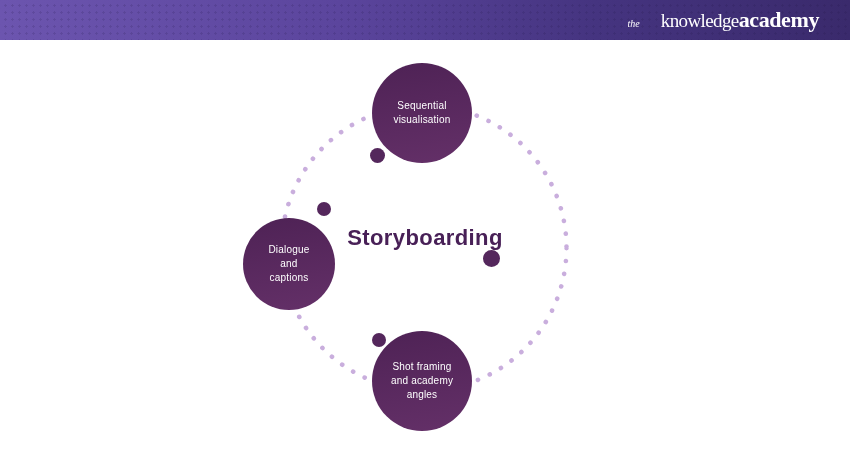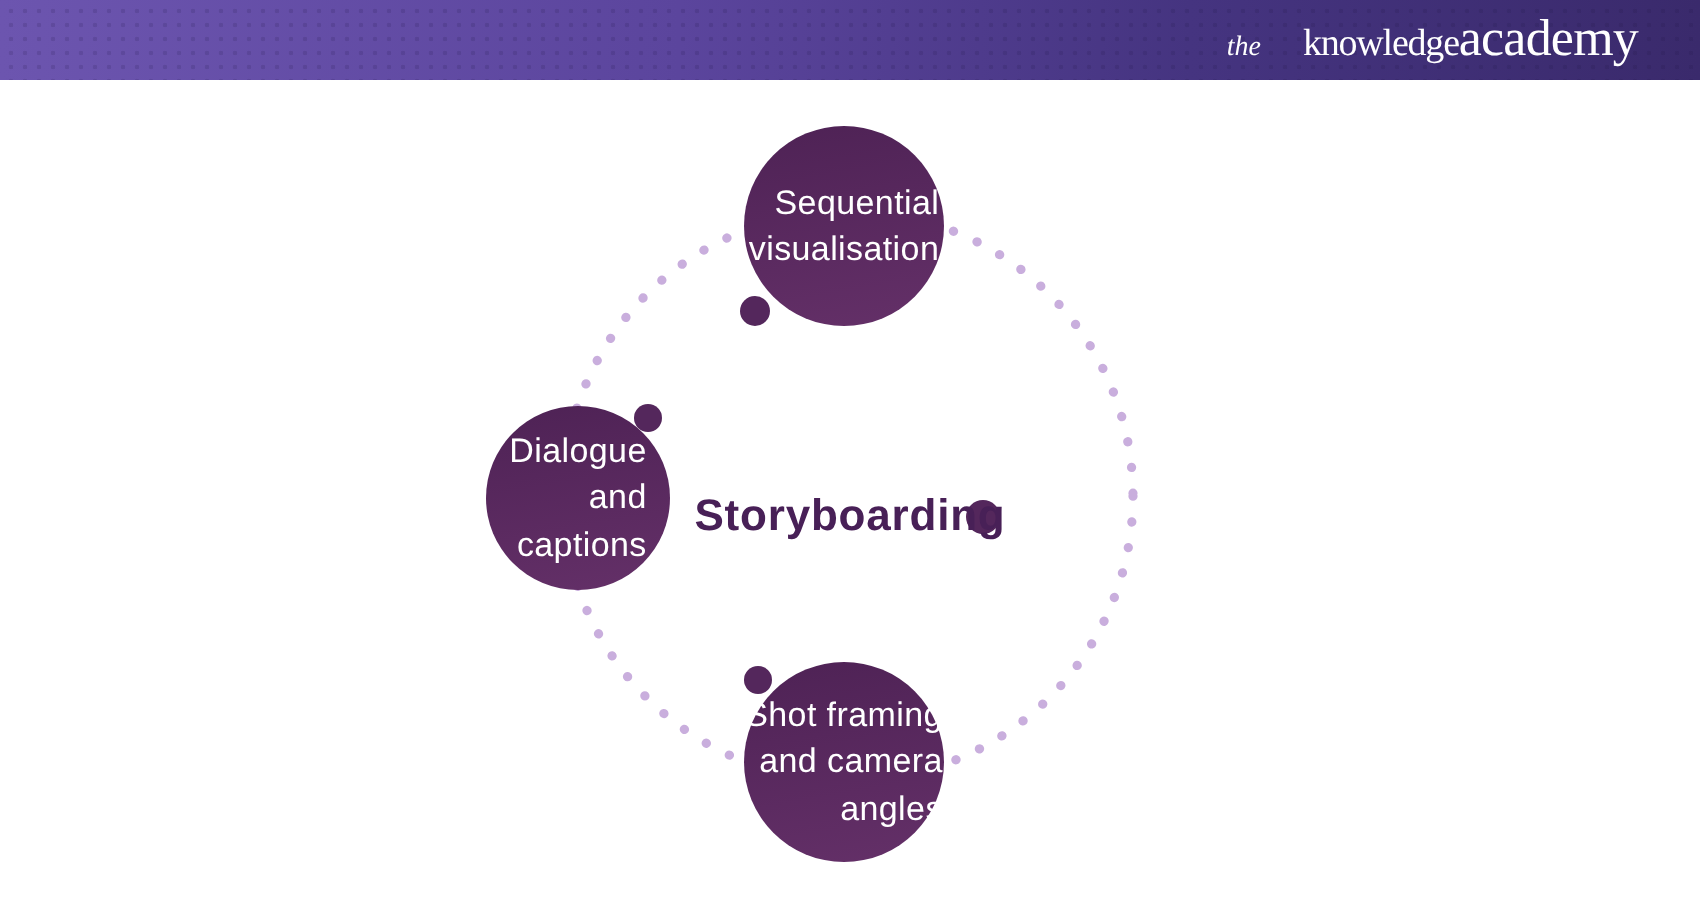--- a/index.html
+++ b/index.html
@@ -17,49 +17,49 @@
     content:""; position:absolute; inset:0;
     background-image:radial-gradient(rgba(25,15,60,0.14) 1px, transparent 1.3px);
     background-size:7px 7px; background-position:2px 2px;
     pointer-events:none;
   }
   .logo {
     position:absolute; right:31px; top:50%; transform:translateY(-52%);
     color:#ffffff; font-family:"Liberation Serif", serif; white-space:nowrap;
     z-index:2; line-height:1;
   }
-  .logo .the { font-style:italic; font-size:14px; margin-right:1px; }
+  .logo .the { font-style:italic; font-size:10px; margin-right:1px; }
   .logo .knowledge { font-size:19px; letter-spacing:-0.6px;margin-left:20px; }
-  .logo .academy { font-size:26px; font-weight:400; letter-spacing:-0.4px; }
+  .logo .academy { font-size:22px; font-weight:700; letter-spacing:-0.4px; }
 
   
   .ring { position:absolute; left:0; top:0; }
 
   .node {
     position:absolute; border-radius:50%;
     background:linear-gradient(170deg,#4E2255 0%, #643068 100%);
     color:#ffffff; display:flex; align-items:center; justify-content:center;
     text-align:center;
   }
   .node-label {
-    white-space:pre-line; font-size:17px; line-height:1.38; letter-spacing:0.2px;text-align:right;
+    white-space:pre-line; font-size:10px; line-height:1.38; letter-spacing:0.2px;
   }
   .node-top    { left:372px; top:63px;  width:100px; height:100px; }
   .node-right  { left:515px; top:203px; width:94px;  height:94px;  }
   .node-bottom { left:372px; top:331px; width:100px; height:100px; }
-  .node-left   { left:243px; top:203px; width:92px;  height:92px;  }
+  .node-left   { left:243px; top:218px; width:92px;  height:92px;  }
 
   .sat { position:absolute; border-radius:50%; background:#54275C; }
   .sat-top    { left:370px; top:148px; width:15px; height:15px; }
   .sat-right  { left:483px; top:250px; width:17px; height:17px; }
   .sat-bottom { left:372px; top:333px; width:14px; height:14px; }
   .sat-left   { left:317px; top:202px; width:14px; height:14px; }
 
   .title {
-    position:absolute; left:425px; top:258px; transform:translate(-50%,-50%);
+    position:absolute; left:425px; top:238px; transform:translate(-50%,-50%);
     font-size:22px; font-weight:700; color:#482057; letter-spacing:0.4px;
     white-space:nowrap;
   }
 </style>
 </head>
 <body>
 
 <div class="stage">
 
   <div class="header">
@@ -76,21 +76,21 @@
   <div class="sat sat-right"></div>
   <div class="sat sat-bottom"></div>
   <div class="sat sat-left"></div>
 
   <div class="node node-top">
     <span class="node-label">Sequential
 visualisation</span>
   </div>
   <div class="node node-bottom">
     <span class="node-label">Shot framing
-and camera
+and academy
 angles</span>
   </div>
   <div class="node node-left">
     <span class="node-label">Dialogue
 and
 captions</span>
   </div>
 
   <div class="title">Storyboarding</div>
 

